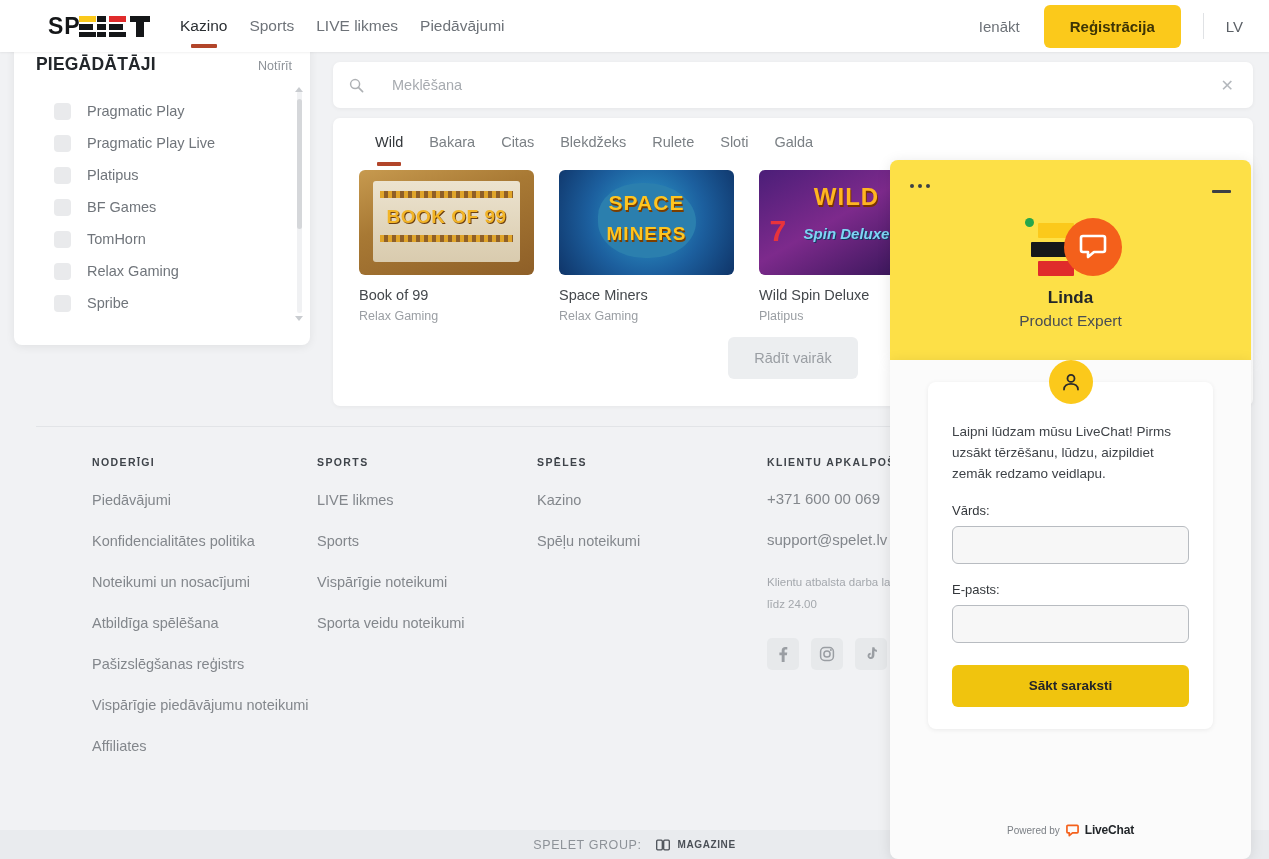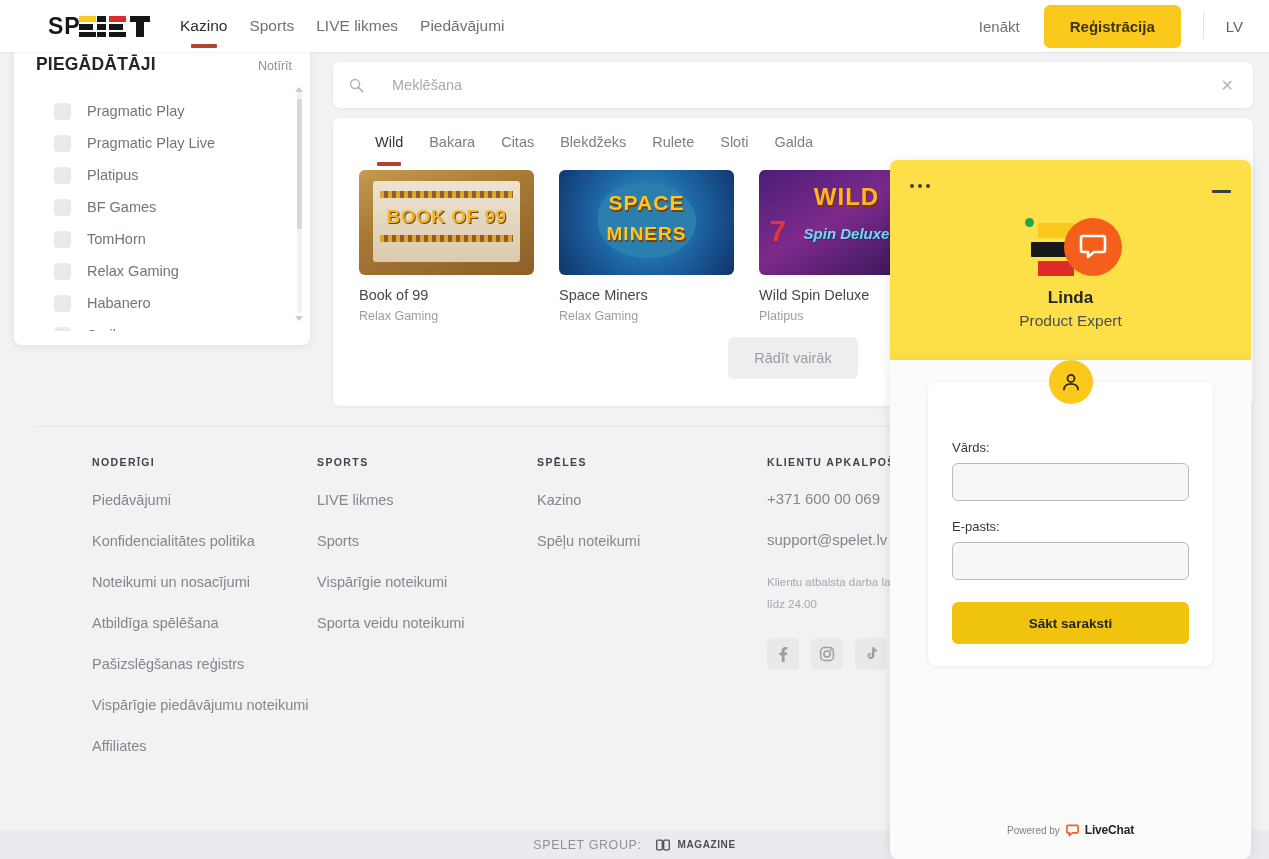--- a/index.html
+++ b/index.html
@@ -309,24 +309,20 @@
       <div class="filter-row">
         <span class="filter-box"></span>
         <span class="filter-label">TomHorn</span>
       </div>
       <div class="filter-row">
         <span class="filter-box"></span>
         <span class="filter-label">Relax Gaming</span>
       </div>
       <div class="filter-row">
         <span class="filter-box"></span>
-        <span class="filter-label">Habanero</span>
-      </div>
-      <div class="filter-row">
-        <span class="filter-box"></span>
         <span class="filter-label">Spribe</span>
       </div>
       <div class="filter-scroll"></div>
       <div class="filter-thumb"></div>
       <div class="arrow-up"></div>
       <div class="arrow-down"></div>
     </div>
   </div>
 
   <div class="main-panel">
@@ -501,20 +497,21 @@
     </div>
 
     <div class="chat-body">
       <div class="form-card">
         <div class="form-avatar">
           <svg width="22" height="22" viewBox="0 0 22 22">
             <circle cx="11" cy="7.4" r="3.5" fill="none" stroke="#2b2b2b" stroke-width="1.8"></circle>
             <path d="M4 18.5c0-3.6 3.2-5.7 7-5.7s7 2.1 7 5.7" fill="none" stroke="#2b2b2b" stroke-width="1.8" stroke-linecap="round"></path>
           </svg>
         </div>
+        <div class="chat-welcome">Laipni lūdzam mūsu LiveChat! Pirms uzsākt tērzēšanu, lūdzu, aizpildiet zemāk redzamo veidlapu.</div>
         <div class="form-label">Vārds:</div>
         <input class="form-input" value="" style="">
         <div class="form-label">E-pasts:</div>
         <input class="form-input" value="" style="">
         <button class="start-btn">Sākt saraksti</button>
       </div>
 
       <div class="powered">
         <span class="powered-txt">Powered by</span>
         <svg width="13" height="13" viewBox="0 0 14 14">

